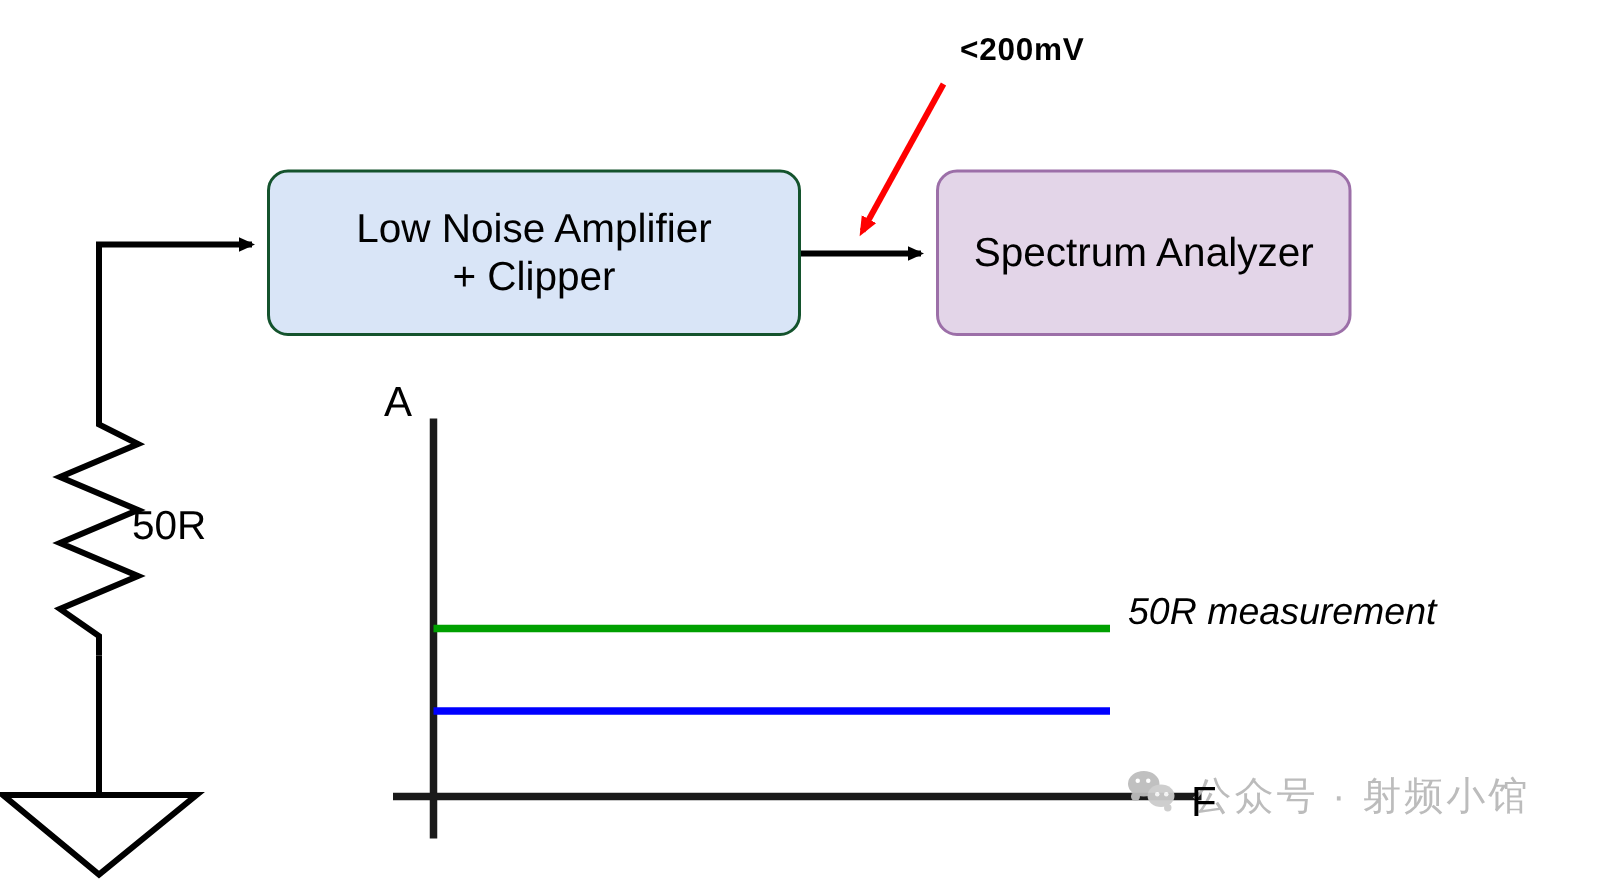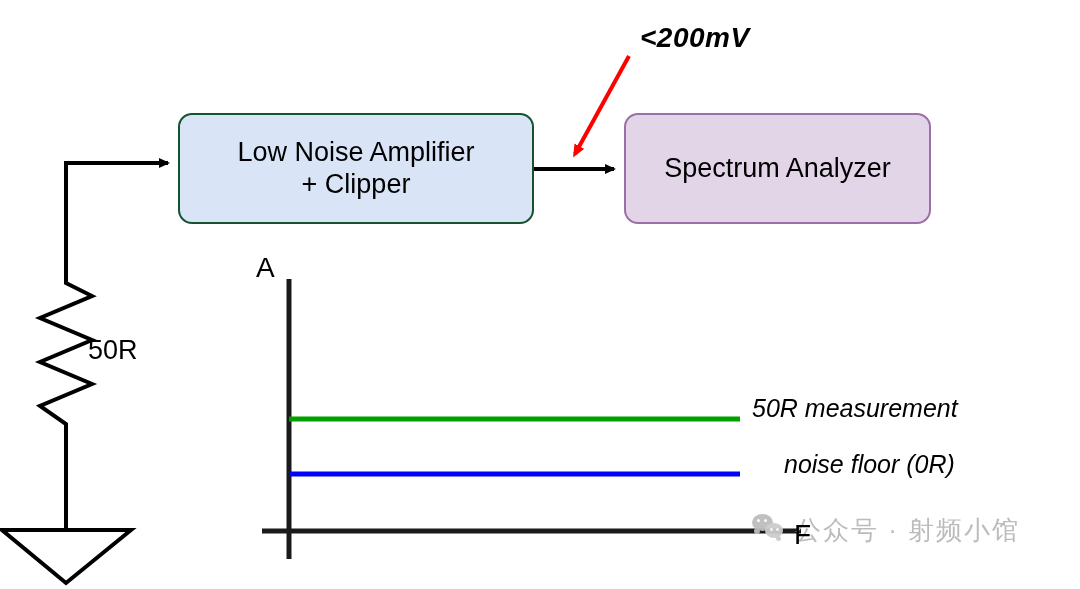--- a/index.html
+++ b/index.html
@@ -40,38 +40,37 @@
     width: 356px;
     height: 111px;
     background: #d9e5f7;
     border: 2px solid #14532d;
     font-size: 27px;
     color: #000000;
   }
   #sa-block {
     left: 624px;
     top: 113px;
-    width: 307px;
+    width: 277px;
     height: 111px;
     background: #e3d5e8;
     border: 2px solid #9c6fa8;
     font-size: 27px;
     color: #000000;
     text-align: right;
   }
   .plain-label {
     position: absolute;
     color: #000000;
     white-space: pre;
   }
   #annotation-label {
     left: 640px;
     top: 22px;
-    font-size: 28px;
-    font-style: italic;
+    font-size: 21px;
     font-weight: bold;
     letter-spacing: 0.5px;
   }
   #resistor-label {
     left: 88px;
     top: 335px;
     font-size: 27px;
   }
   #y-axis-label {
     left: 256px;
@@ -215,15 +214,14 @@
   <div class="plain-label" id="annotation-label">&lt;200mV</div>
 
   <div class="plain-label" id="resistor-label">50R</div>
 
   <div class="plain-label" id="y-axis-label">A</div>
 
   <div class="plain-label" id="x-axis-label">F</div>
 
   <div class="legend-label" id="legend-green">50R measurement</div>
 
-  <div class="legend-label" id="legend-blue">noise floor (0R)</div>
 
 </div>
 
 </body></html>

